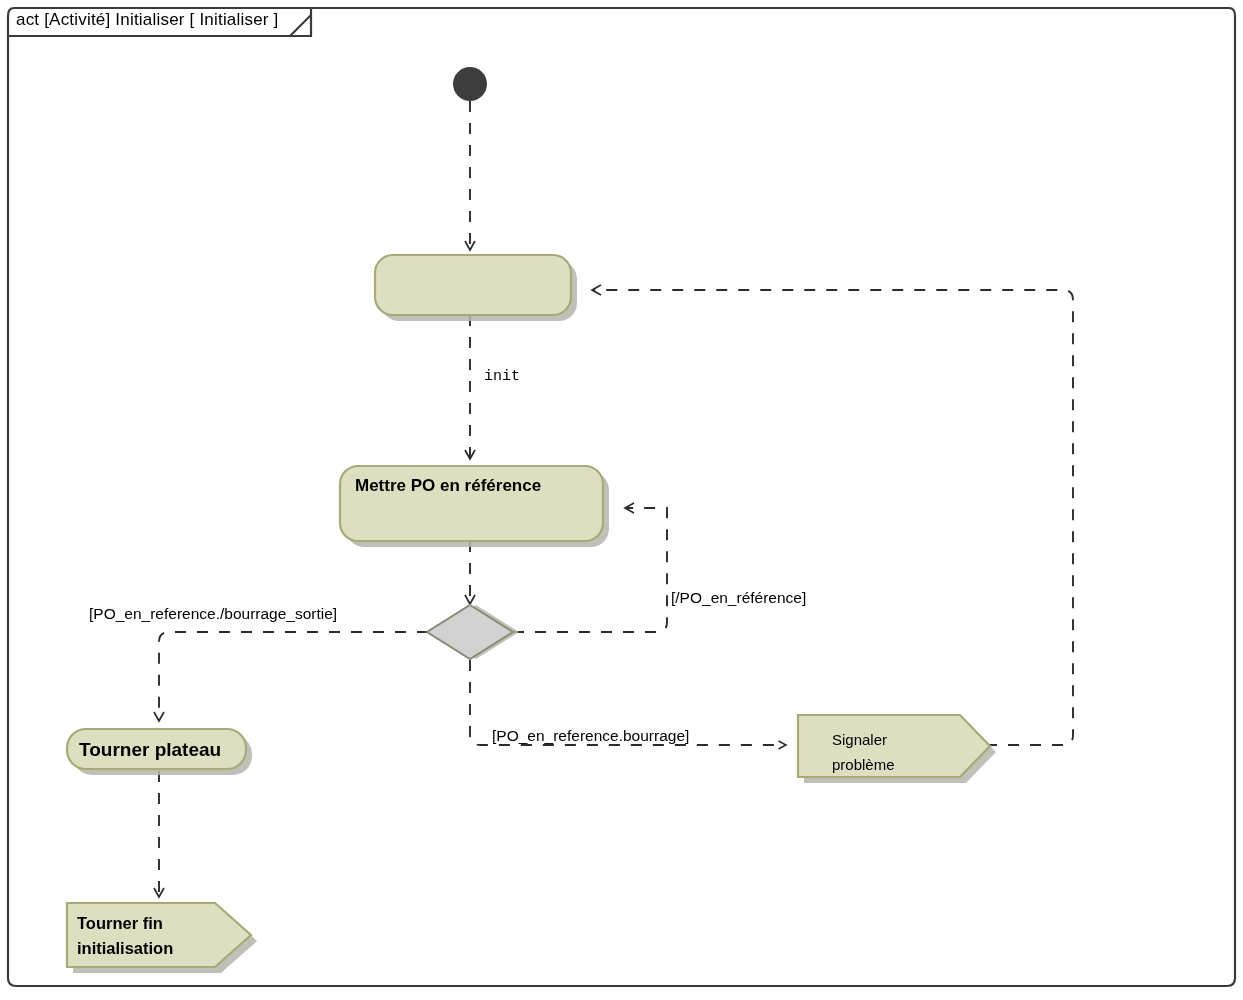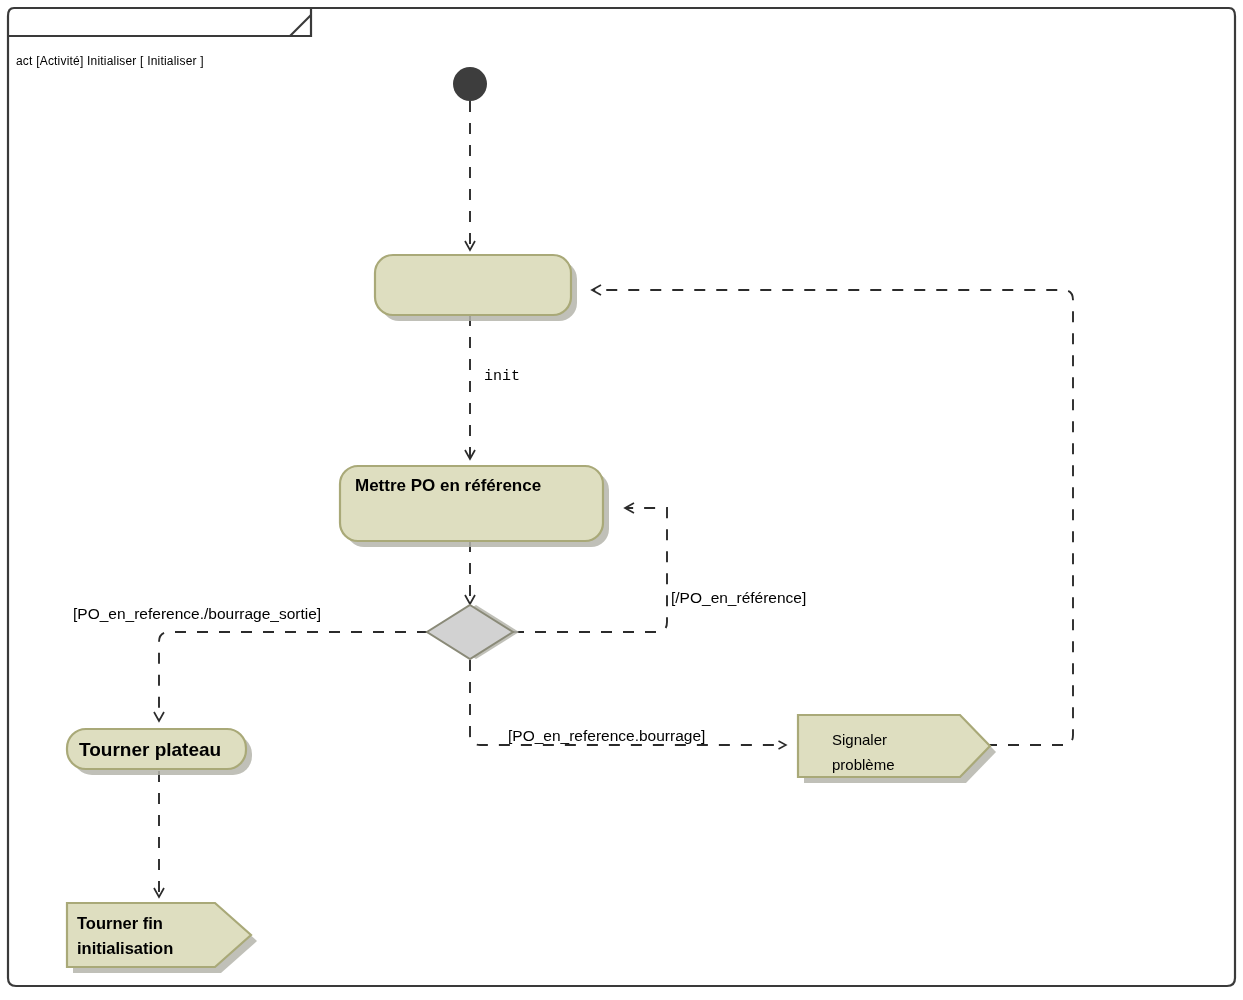--- a/index.html
+++ b/index.html
@@ -28,27 +28,26 @@
     color: #000000;
     white-space: pre;
     pointer-events: none;
   }
   .lbl-bold {
     font-weight: bold;
   }
   .frame-title {
     position: absolute;
     font-family: "Liberation Sans", sans-serif;
-    font-size: 12px;
+    font-size: 17px;
     color: #000000;
     white-space: pre;
     left: 16px;
     top: 10px;
     letter-spacing: 0.2px;
-    margin-top: 44px;
   }
   .guard-label {
     position: absolute;
     font-family: "Liberation Sans", sans-serif;
     font-size: 15.5px;
     color: #000000;
     white-space: pre;
   }
   .edge-label {
     position: absolute;
@@ -132,25 +131,25 @@
     <g>
       <path d="M73,909 L221,909 L257,941 L221,973 L73,973 Z" fill="#b5b5ac" opacity="0.85"></path>
       <path d="M67,903 L215,903 L251,935 L215,967 L67,967 Z" fill="#dedec0" stroke="#a9a978" stroke-width="2.2"></path>
     </g>
   </svg>
 
   <div class="frame-title">act [Activité] Initialiser [ Initialiser ]</div>
 
   <div class="edge-label" style="left:484px; top:368px;">init</div>
 
-  <div class="guard-label" style="left:73px; top:605px;">[PO_en_reference./bourrage_sortie]</div>
+  <div class="guard-label" style="left:89px; top:605px;">[PO_en_reference./bourrage_sortie]</div>
 
   <div class="guard-label" style="left:671px; top:589px;">[/PO_en_référence]</div>
 
-  <div class="guard-label" style="left:508px; top:727px;">[PO_en_reference.bourrage]</div>
+  <div class="guard-label" style="left:492px; top:727px;">[PO_en_reference.bourrage]</div>
 
   <div class="node-label lbl-bold" style="left:355px; top:476px; font-size:17px;text-align:center;">Mettre PO en référence</div>
 
   <div class="node-label lbl-bold" style="left:79px; top:739px; font-size:19px;">Tourner plateau</div>
 
   <div class="node-label" style="left:832px; top:727px; font-size:15px; line-height:25px;">Signaler
 problème</div>
 
   <div class="node-label lbl-bold" style="left:77px; top:911px; font-size:16.5px; line-height:25px;">Tourner fin
 initialisation</div>

